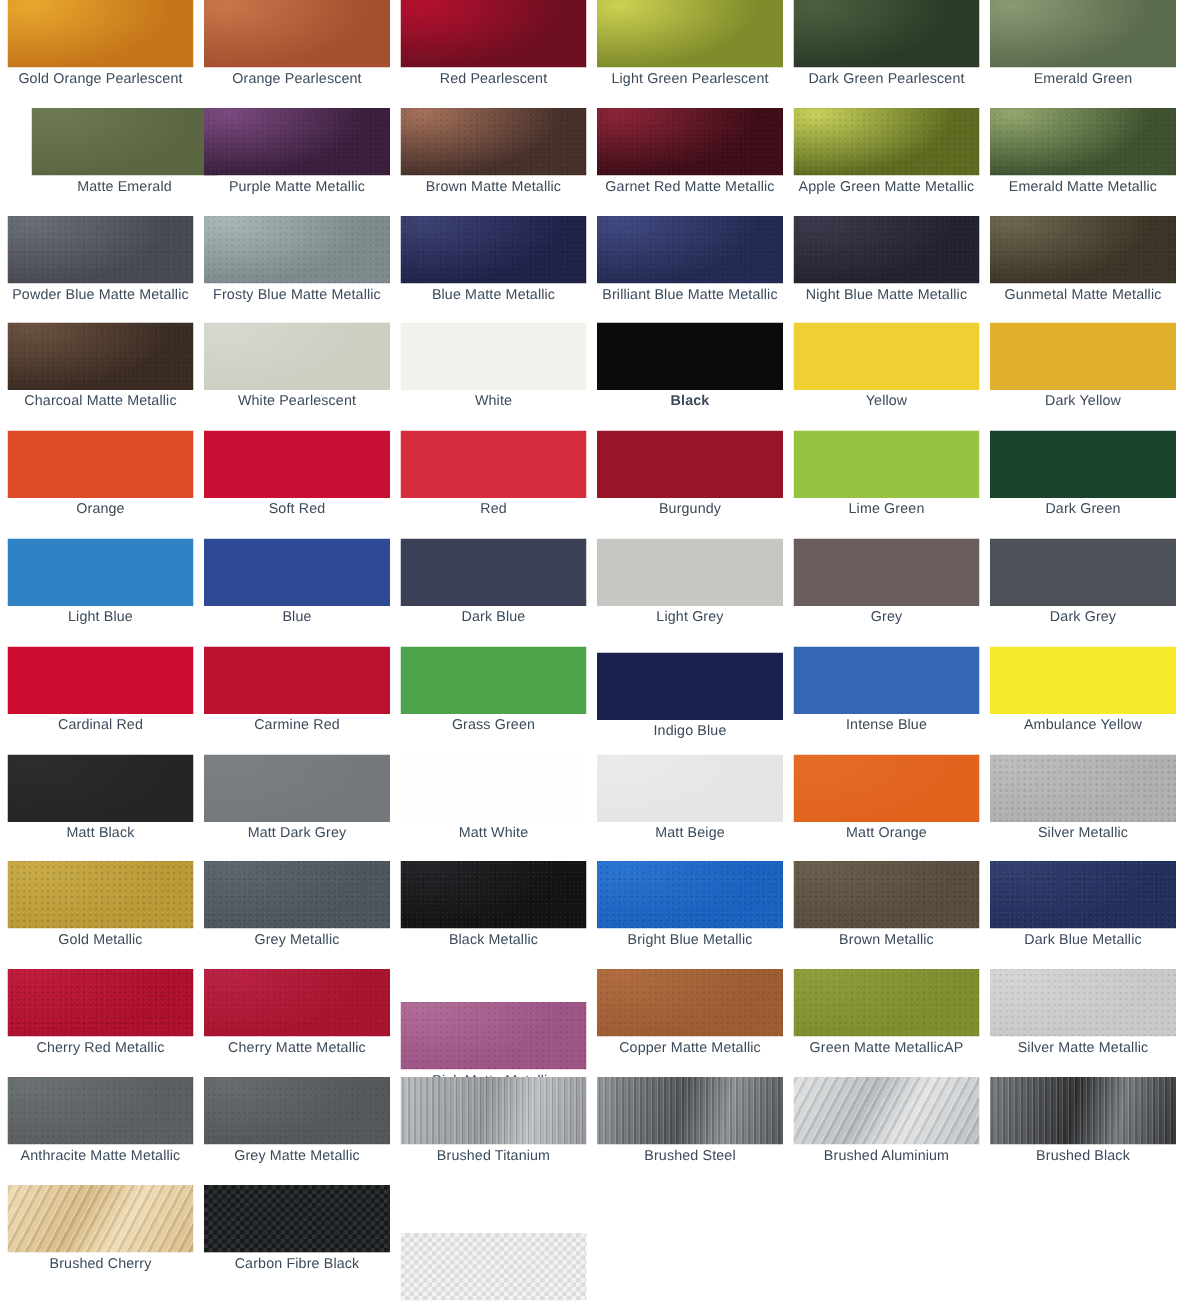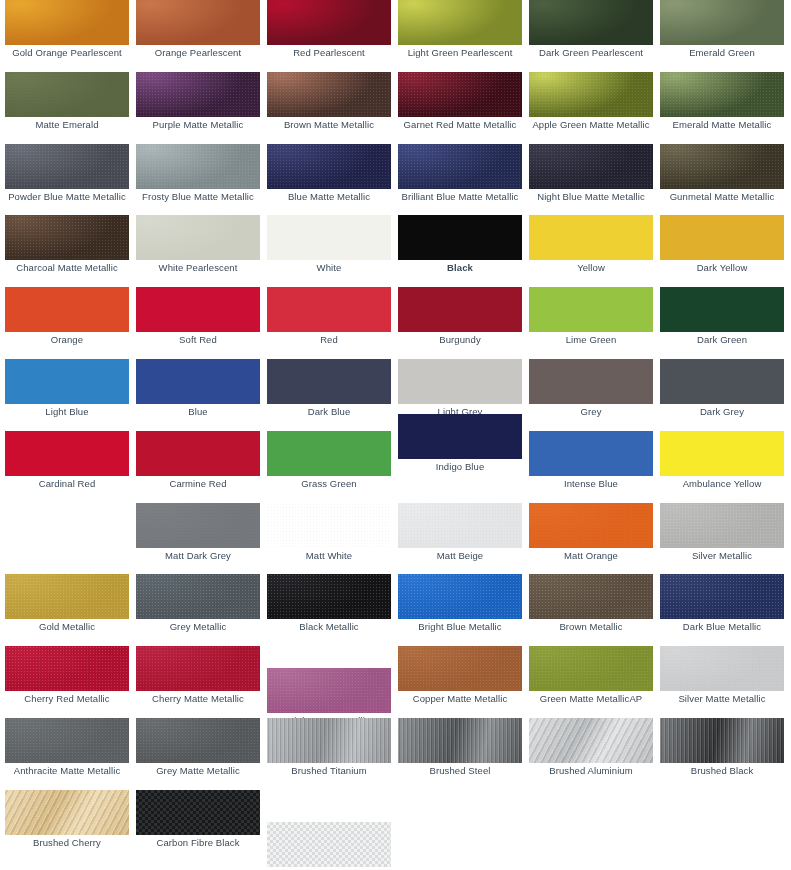--- a/index.html
+++ b/index.html
@@ -72,21 +72,21 @@
         <div class="base" style="background: radial-gradient(120% 150% at 12% 8%, rgb(77, 96, 64) 0%, rgb(42, 58, 38) 62%, rgb(42, 58, 38) 100%);"></div>
       </div>
       <div class="label">Dark Green Pearlescent</div>
     </div>
     <div class="cell" style="left: 655px; top: 0px;">
       <div class="swatch" title="Emerald Green">
         <div class="base" style="background: radial-gradient(120% 150% at 12% 8%, rgb(139, 154, 116) 0%, rgb(91, 107, 77) 62%, rgb(91, 107, 77) 100%);"></div>
       </div>
       <div class="label">Emerald Green</div>
     </div>
-    <div class="cell" style="left: 0px; top: 71.8px; padding-left: 21px;">
+    <div class="cell" style="left: 16px; top: 71.8px; padding-left: 21px;">
       <div class="swatch" title="Matte Emerald">
         <div class="base" style="background: radial-gradient(120% 150% at 12% 8%, rgb(109, 122, 82) 0%, rgb(91, 103, 67) 62%, rgb(91, 103, 67) 100%);"></div>
         <div class="grain" style="background-image: radial-gradient(rgba(0, 0, 0, 0.07) 0.5px, transparent 0.6px); background-size: 3px 3px; opacity: 0.6;"></div>
       </div>
       <div class="label">Matte Emerald</div>
     </div>
     <div class="cell" style="left: 131px; top: 71.8px;">
       <div class="swatch" title="Purple Matte Metallic">
         <div class="base" style="background: radial-gradient(120% 150% at 12% 8%, rgb(123, 74, 128) 0%, rgb(58, 31, 61) 62%, rgb(58, 31, 61) 100%);"></div>
         <div class="grain" style="background-image: radial-gradient(rgba(255, 255, 255, 0.25) 0.5px, transparent 0.6px), radial-gradient(rgba(0, 0, 0, 0.18) 0.5px, transparent 0.6px); background-size: 3px 3px, 4px 4px; background-position: 0px 0px, 1px 2px; opacity: 0.5;"></div>
@@ -283,37 +283,44 @@
         <div class="base" style="background: rgb(187, 18, 48);"></div>
       </div>
       <div class="label">Carmine Red</div>
     </div>
     <div class="cell" style="left: 262px; top: 430.8px;">
       <div class="swatch" title="Grass Green">
         <div class="base" style="background: rgb(77, 163, 73);"></div>
       </div>
       <div class="label">Grass Green</div>
     </div>
-    <div class="cell" style="left: 393px; top: 414px; text-decoration: underline;">
+    <div class="cell" style="left: 393px; top: 435px; text-decoration: underline;">
       <div class="swatch" title="Indigo Blue">
         <div class="base" style="background: rgb(27, 31, 78);"></div>
       </div>
       <div class="label">Indigo Blue</div>
     </div>
     <div class="cell" style="left: 524px; top: 430.8px;">
       <div class="swatch" title="Intense Blue">
         <div class="base" style="background: rgb(53, 102, 180);"></div>
       </div>
       <div class="label">Intense Blue</div>
     </div>
     <div class="cell" style="left: 655px; top: 430.8px;">
       <div class="swatch" title="Ambulance Yellow">
         <div class="base" style="background: rgb(247, 234, 42);"></div>
       </div>
       <div class="label">Ambulance Yellow</div>
+    </div>
+    <div class="cell" style="left: 0px; top: 502.6px;">
+      <div class="swatch" title="Matt Black">
+        <div class="base" style="background: radial-gradient(120% 150% at 12% 8%, rgb(45, 45, 46) 0%, rgb(37, 37, 38) 62%, rgb(37, 37, 38) 100%);"></div>
+        <div class="grain" style="background-image: radial-gradient(rgba(0, 0, 0, 0.07) 0.5px, transparent 0.6px); background-size: 3px 3px; opacity: 0.6;"></div>
+      </div>
+      <div class="label">Matt Black</div>
     </div>
     <div class="cell" style="left: 131px; top: 502.6px;">
       <div class="swatch" title="Matt Dark Grey">
         <div class="base" style="background: radial-gradient(120% 150% at 12% 8%, rgb(124, 127, 131) 0%, rgb(117, 120, 124) 62%, rgb(117, 120, 124) 100%);"></div>
         <div class="grain" style="background-image: radial-gradient(rgba(0, 0, 0, 0.07) 0.5px, transparent 0.6px); background-size: 3px 3px; opacity: 0.6;"></div>
       </div>
       <div class="label">Matt Dark Grey</div>
     </div>
     <div class="cell" style="left: 262px; top: 502.6px;">
       <div class="swatch" title="Matt White">

